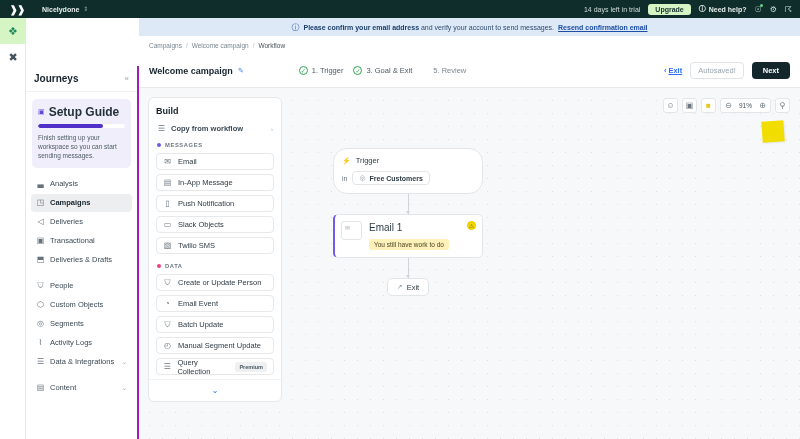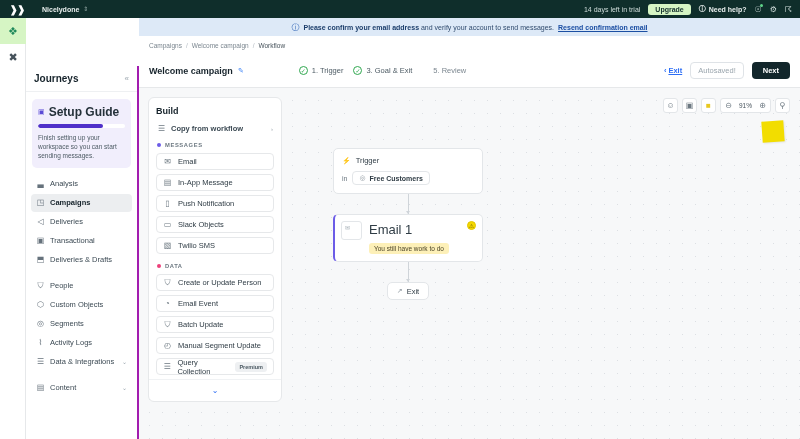--- a/index.html
+++ b/index.html
@@ -226,21 +226,21 @@
   
   .sticky {
     position: absolute; top: 33px; right: 16px; width: 22px; height: 21px;
     background: #f2dd00; transform: rotate(-4deg);
     box-shadow: 1px 1px 2px rgba(0,0,0,.08);
   }
 
   
   .flow { position: absolute; top: 60px; left: 194px; width: 150px; }
   .node-trigger {
-    background: #fff; border: 1px solid #e3e6e9; border-radius: 5px;
+    background: #fff; border: 1px solid #e3e6e9; border-radius: 14px;
     padding: 7px 8px 8px 8px; cursor: pointer;
   }
   .nt-row { display: flex; align-items: center; gap: 5px; }
   .nt-ico { color: #8a949c; font-size: 7px; }
   .nt-label { font-size: 7.5px; color: #2f3c45; }
   .nt-in-row { display: flex; align-items: center; gap: 5px; margin-top: 6px; }
   .nt-in { font-size: 7px; color: #6c7881; }
   .seg-pill {
     display: flex; align-items: center; gap: 4px; border: 1px solid #e3e6e9;
     border-radius: 4px; padding: 2px 6px; background: #fff;
@@ -262,21 +262,21 @@
     background: #fff; border: 1px solid #e3e6e9; border-radius: 5px;
     border-left: 2.5px solid #6c5ce7; display: flex; align-items: flex-start;
     padding: 6px 7px 6px 6px; gap: 7px; position: relative; cursor: pointer;
   }
   .email-thumb {
     width: 21px; height: 19px; border: 1px solid #e3e6e9; border-radius: 3px;
     display: flex; align-items: flex-start; justify-content: flex-start;
     padding: 2px 0 0 3px; color: #9aa5ad; font-size: 6px; flex: none;
   }
   .email-body { flex: 1; padding-top: 1px; }
-  .email-title { font-size: 13px; color: #2f3c45; }
+  .email-title { font-size: 10px; color: #2f3c45; }
   .email-warn {
     display: inline-block; margin-top: 5px; background: #fdf0b8;
     border-radius: 3px; padding: 2px 5px; font-size: 6.5px; color: #4a4326;
   }
   .warn-badge {
     position: absolute; top: 6px; right: 6px; width: 9px; height: 9px;
     border-radius: 50%; background: #f5d800; display: flex;
     align-items: center; justify-content: center; font-size: 6px;
     color: #7a6a00; border: 1px solid #e0c500;
   }

